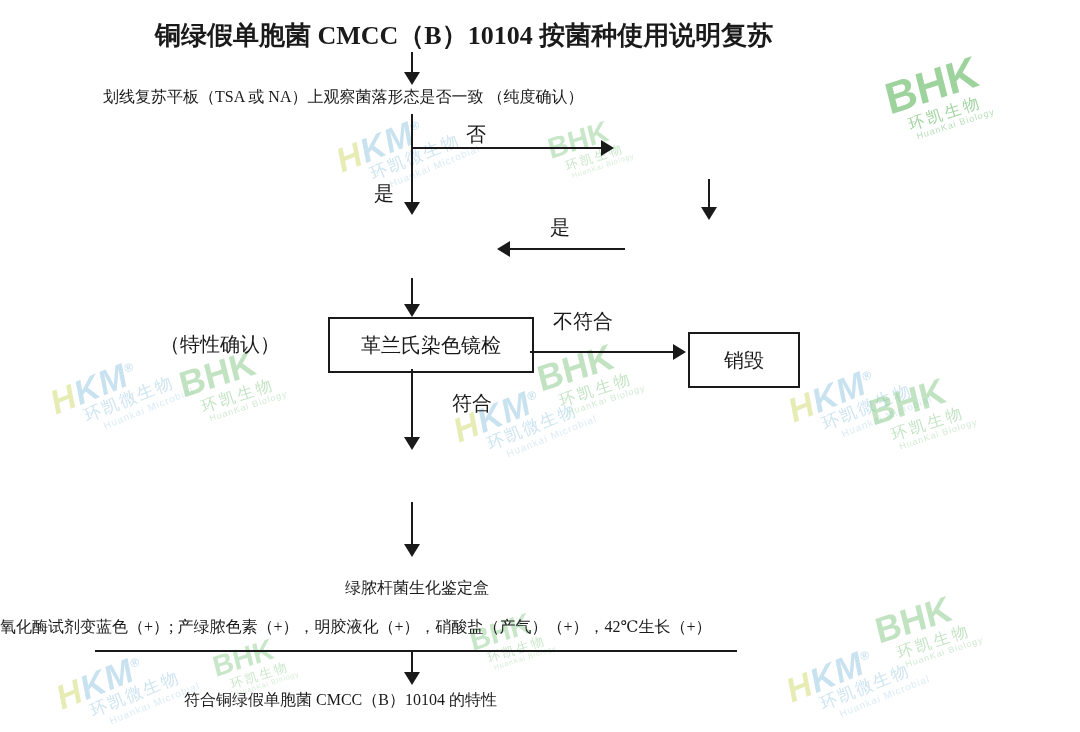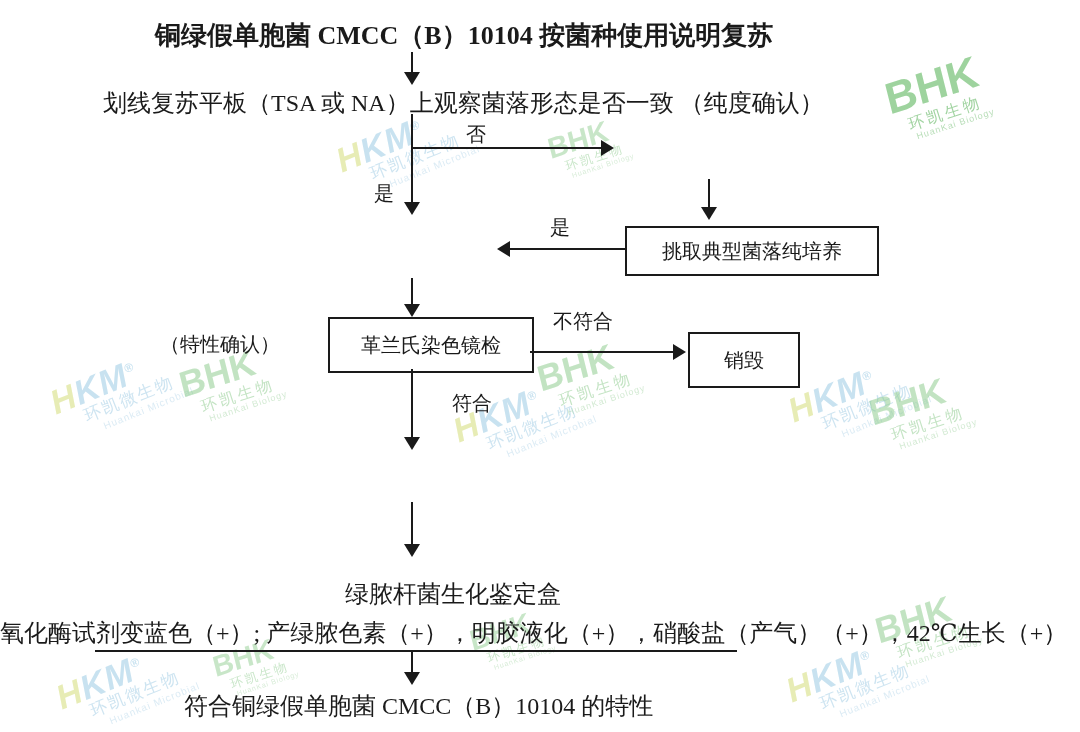--- a/index.html
+++ b/index.html
@@ -12,21 +12,21 @@
   .hline{position:absolute;height:2px;background:#1a1a1a;}
   .ah-down{position:absolute;width:0;height:0;border-left:8px solid transparent;border-right:8px solid transparent;border-top:13px solid #1a1a1a;}
   .ah-right{position:absolute;width:0;height:0;border-top:8px solid transparent;border-bottom:8px solid transparent;border-left:13px solid #1a1a1a;}
   .ah-left{position:absolute;width:0;height:0;border-top:8px solid transparent;border-bottom:8px solid transparent;border-right:13px solid #1a1a1a;}
   .box{
     position:absolute;border:2px solid #1a1a1a;background:transparent;
     display:flex;align-items:center;justify-content:center;
     font-size:20px;white-space:nowrap;z-index:3;
   }
   .lbl{position:absolute;font-size:20px;white-space:nowrap;z-index:3;}
-  .flowtext{position:absolute;font-size:24px;white-space:nowrap;z-index:3;}
+  .flowtext{position:absolute;font-size:16px;white-space:nowrap;z-index:3;}
   .title{position:absolute;font-size:26px;font-weight:bold;white-space:nowrap;z-index:3;}
   .edge{z-index:2;}
   
   .wm{position:absolute;z-index:1;pointer-events:none;white-space:nowrap;}
   .hkm{transform:rotate(-22deg);opacity:.55;font-family:"Liberation Sans","DejaVu Sans",sans-serif;}
   .hkm-logo{font-style:italic;font-weight:800;font-size:34px;color:#9ccbe4;letter-spacing:1px;line-height:1;}
   .hkm-h{color:#d4dd7a;}
   .hkm-reg{font-size:12px;vertical-align:super;color:#9ccbe4;}
   .hkm-cn{color:#a6cfe6;font-size:17px;letter-spacing:2px;margin:-1px 0 0 26px;line-height:1.1;}
   .hkm-en{color:#bedbec;font-size:10px;letter-spacing:1px;margin-left:40px;line-height:1.1;}
@@ -126,21 +126,20 @@
   <div class="ah-down edge" style="left:404px;top:202px"></div>
   <div class="hline edge" style="left:413px;top:147px;width:190px"></div>
   <div class="ah-right edge" style="left:601px;top:140px"></div>
   <div class="lbl" style="left:466px;top:121px">否</div>
   <div class="lbl" style="left:374px;top:180px">是</div>
 
 
   <div class="vline edge" style="left:708px;top:179px;height:30px"></div>
   <div class="ah-down edge" style="left:701px;top:207px"></div>
 
-  <div class="box" style="left:625px;top:226px;width:250px;height:46px">挑取典型菌落纯培养</div>
 
   <div class="hline edge" style="left:510px;top:248px;width:115px"></div>
   <div class="ah-left edge" style="left:497px;top:241px"></div>
   <div class="lbl" style="left:550px;top:214px">是</div>
 
 
   <div class="vline edge" style="left:411px;top:278px;height:28px"></div>
   <div class="ah-down edge" style="left:404px;top:304px"></div>
 
   <div class="lbl" style="left:160px;top:331px">（特性确认）</div>

